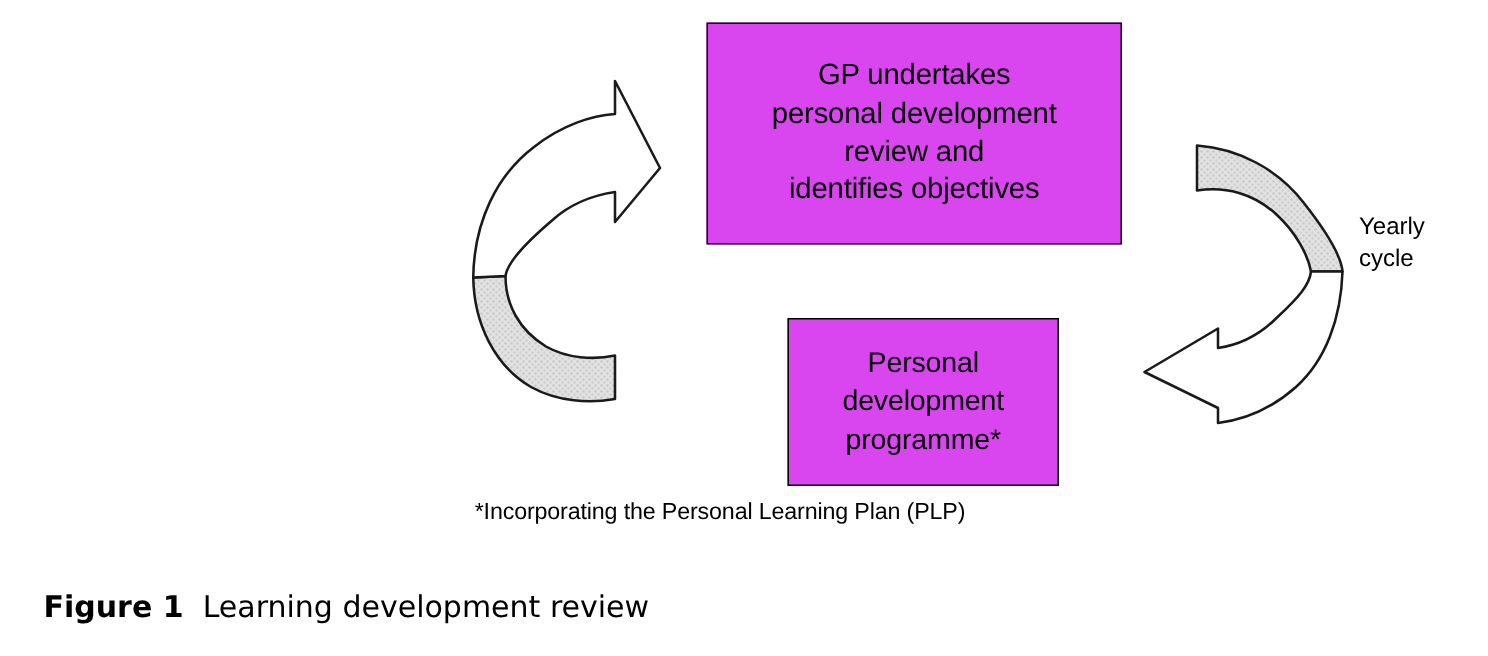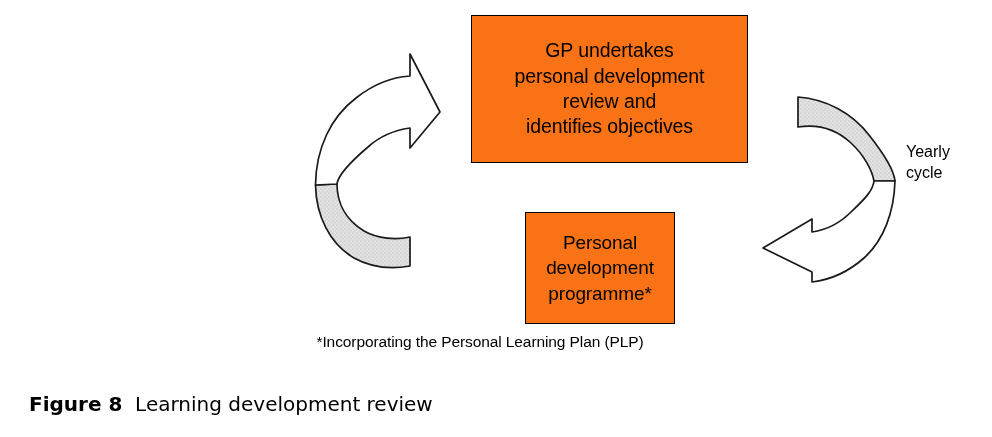--- a/index.html
+++ b/index.html
@@ -21,37 +21,37 @@
     left: 0;
     top: 0;
     width: 992px;
     height: 437px;
   }
 
   .node-box {
     position: absolute;
     box-sizing: border-box;
     border: 1.6px solid #000000;
-    background: #f97316;
+    background: #d946ef;
     display: flex;
     align-items: center;
     justify-content: center;
     text-align: center;
   }
 
   #box-review {
     left: 471px;
     top: 15px;
     width: 277px;
     height: 148px;
   }
   #box-programme {
     left: 525px;
     top: 212px;
-    width: 150px;
+    width: 181px;
     height: 112px;
   }
 
   .node-text {
     font-size: 19.5px;
     line-height: 1.30;
     white-space: pre-line;
     letter-spacing: -0.1px;
   }
   #box-programme .node-text {
@@ -160,14 +160,14 @@
 development
 programme*</span>
 </div>
 
 <div id="cycle-label">Yearly
 cycle</div>
 
 <div id="footnote">*Incorporating the Personal Learning Plan (PLP)</div>
 
 <div id="caption">
-  <span class="caption-label">Figure 8</span><span class="caption-text">&nbsp; </span><span class="caption-text">Learning development review</span>
+  <span class="caption-label">Figure 1</span><span class="caption-text">&nbsp; </span><span class="caption-text">Learning development review</span>
 </div>
 
 </body></html>

